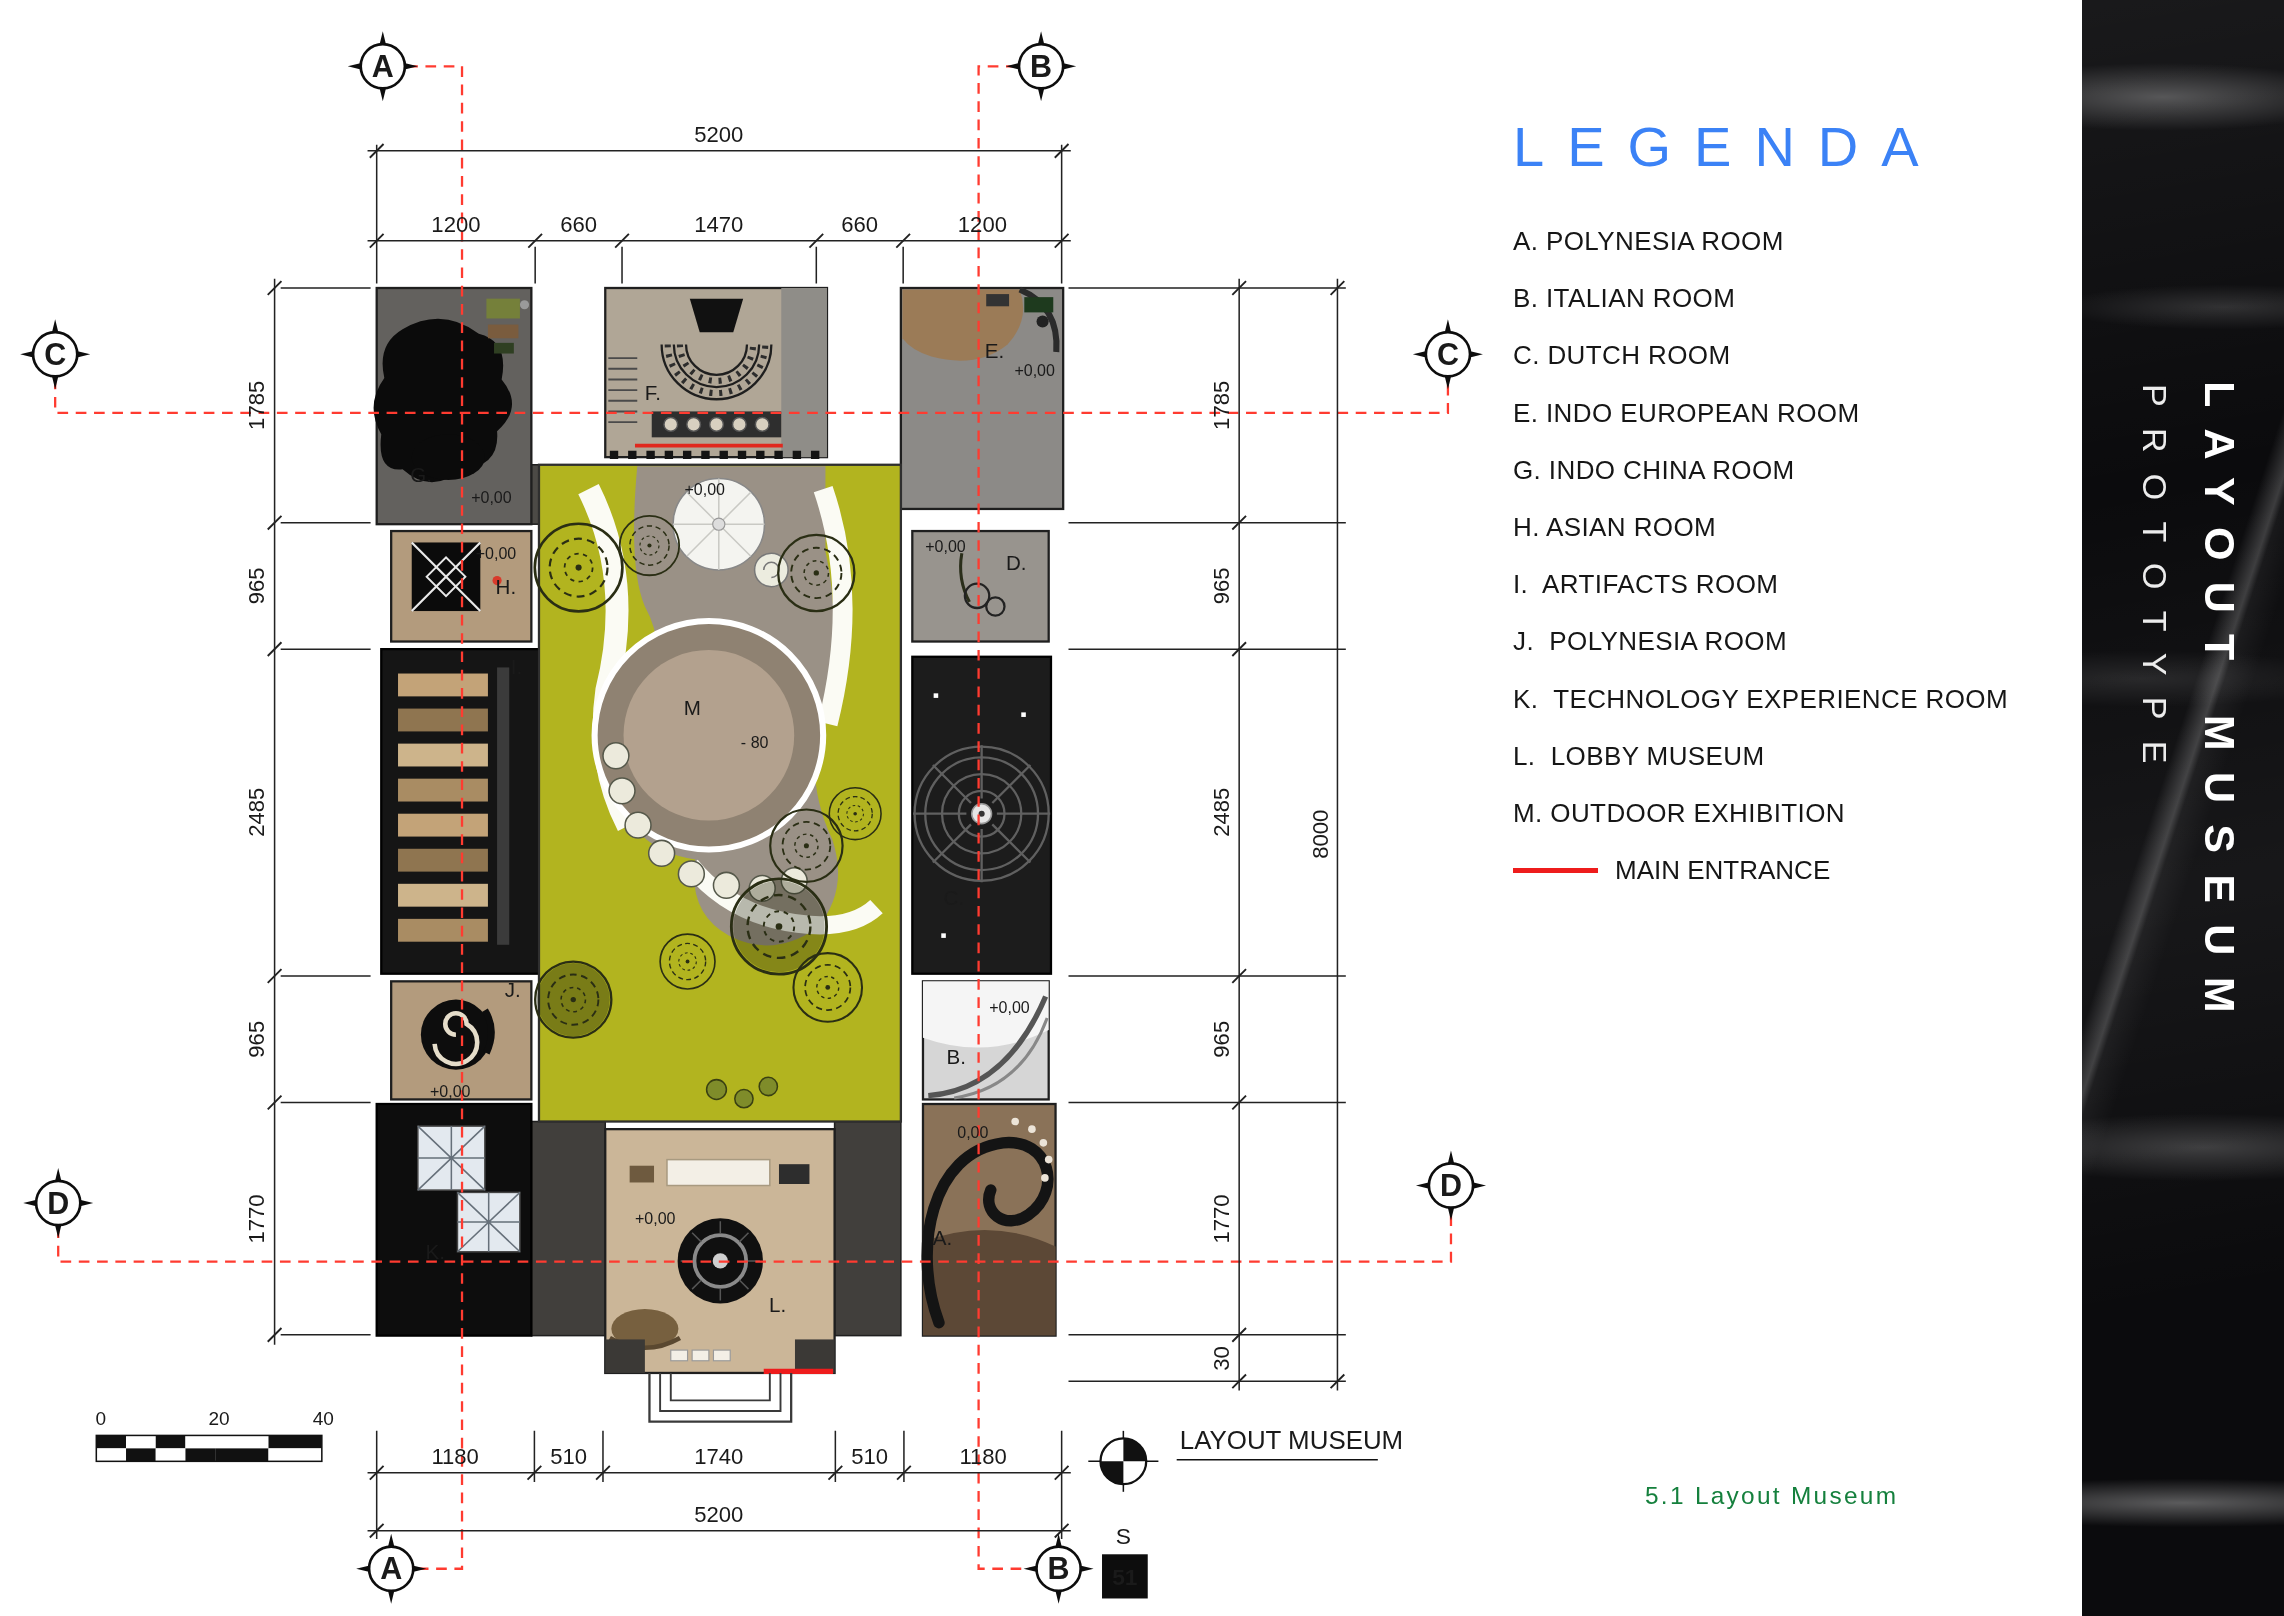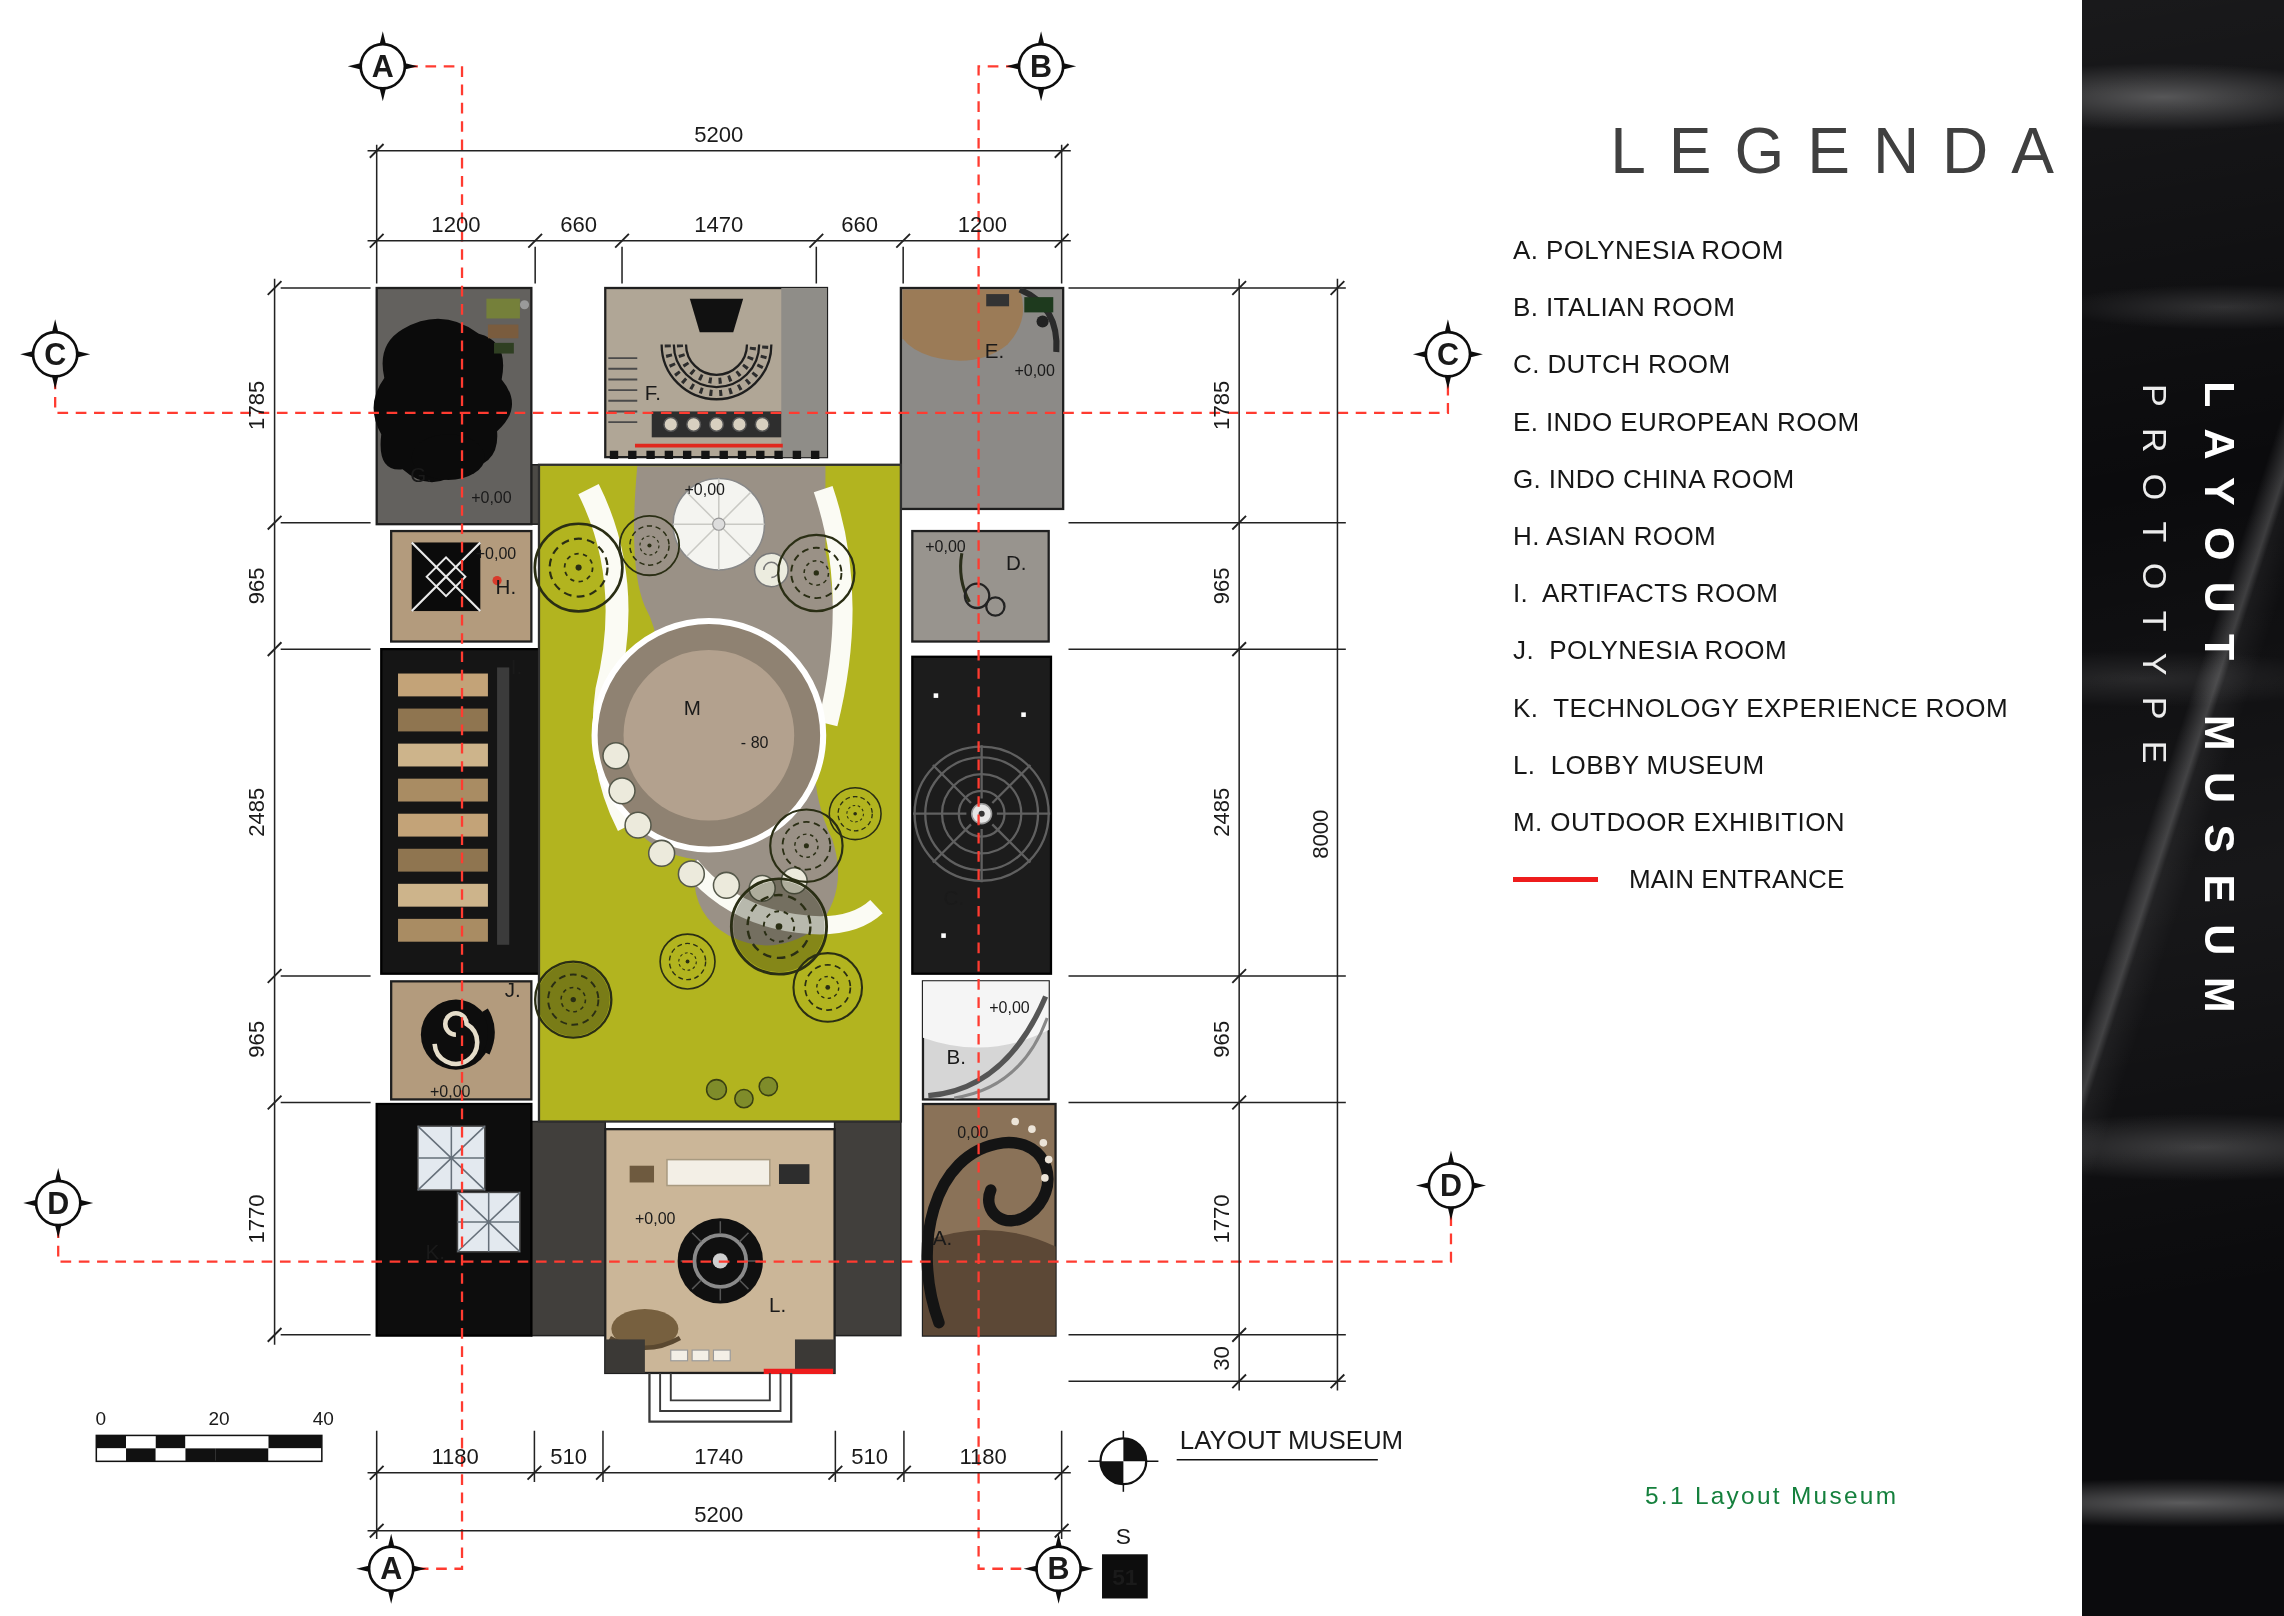--- a/index.html
+++ b/index.html
@@ -11,23 +11,23 @@
   .dim{font-size:29px;}
   .gl{font-size:40px;font-weight:bold;}
   .rt{font-size:27px;fill:#d93a2b;}
   .lv{font-size:21px;}
   .sb{font-size:25px;}
   .north-title{font-family:"Liberation Serif",serif;font-size:34px;}
   .north-s{font-family:"Liberation Serif",serif;font-size:30px;}
   .pagenum{font-size:30px;font-weight:bold;fill:#ffffff;}
   
   .legend{position:absolute;left:1513px;top:114px;width:564px;color:#161616;}
-  .legend-title{font-size:64px;font-weight:400;letter-spacing:23px;margin:0 0 47px 0;color:#404040;text-align:right;}
+  .legend-title{font-size:56px;font-weight:400;letter-spacing:23px;margin:0 0 47px 0;color:#3b82f6;}
   .legend-item{font-size:26px;letter-spacing:0.4px;line-height:1.2;margin-bottom:26px;white-space:pre;}
-  .legend-entrance{display:flex;align-items:center;gap:31px;font-size:26px;margin-top:17px;}
+  .legend-entrance{display:flex;align-items:center;gap:17px;font-size:26px;margin-top:17px;}
   .entrance-line{display:inline-block;width:85px;height:5.3px;background:#ee1c1c;}
   .caption{position:absolute;left:1645px;top:1482px;font-size:24.4px;letter-spacing:2.3px;color:#15803d;}
   
   .band{position:absolute;left:2082px;top:0;width:202px;height:1616px;background-color:#0b0b0d;
     background-image:
       radial-gradient(ellipse 140% 3% at 40% 6%, rgba(255,255,255,.28), transparent 70%),
       radial-gradient(ellipse 120% 2% at 70% 19%, rgba(255,255,255,.14), transparent 70%),
       radial-gradient(ellipse 150% 2.5% at 30% 42%, rgba(255,255,255,.10), transparent 70%),
       radial-gradient(ellipse 160% 3% at 60% 71%, rgba(255,255,255,.20), transparent 70%),
       radial-gradient(ellipse 180% 2% at 50% 93%, rgba(255,255,255,.33), transparent 75%),

